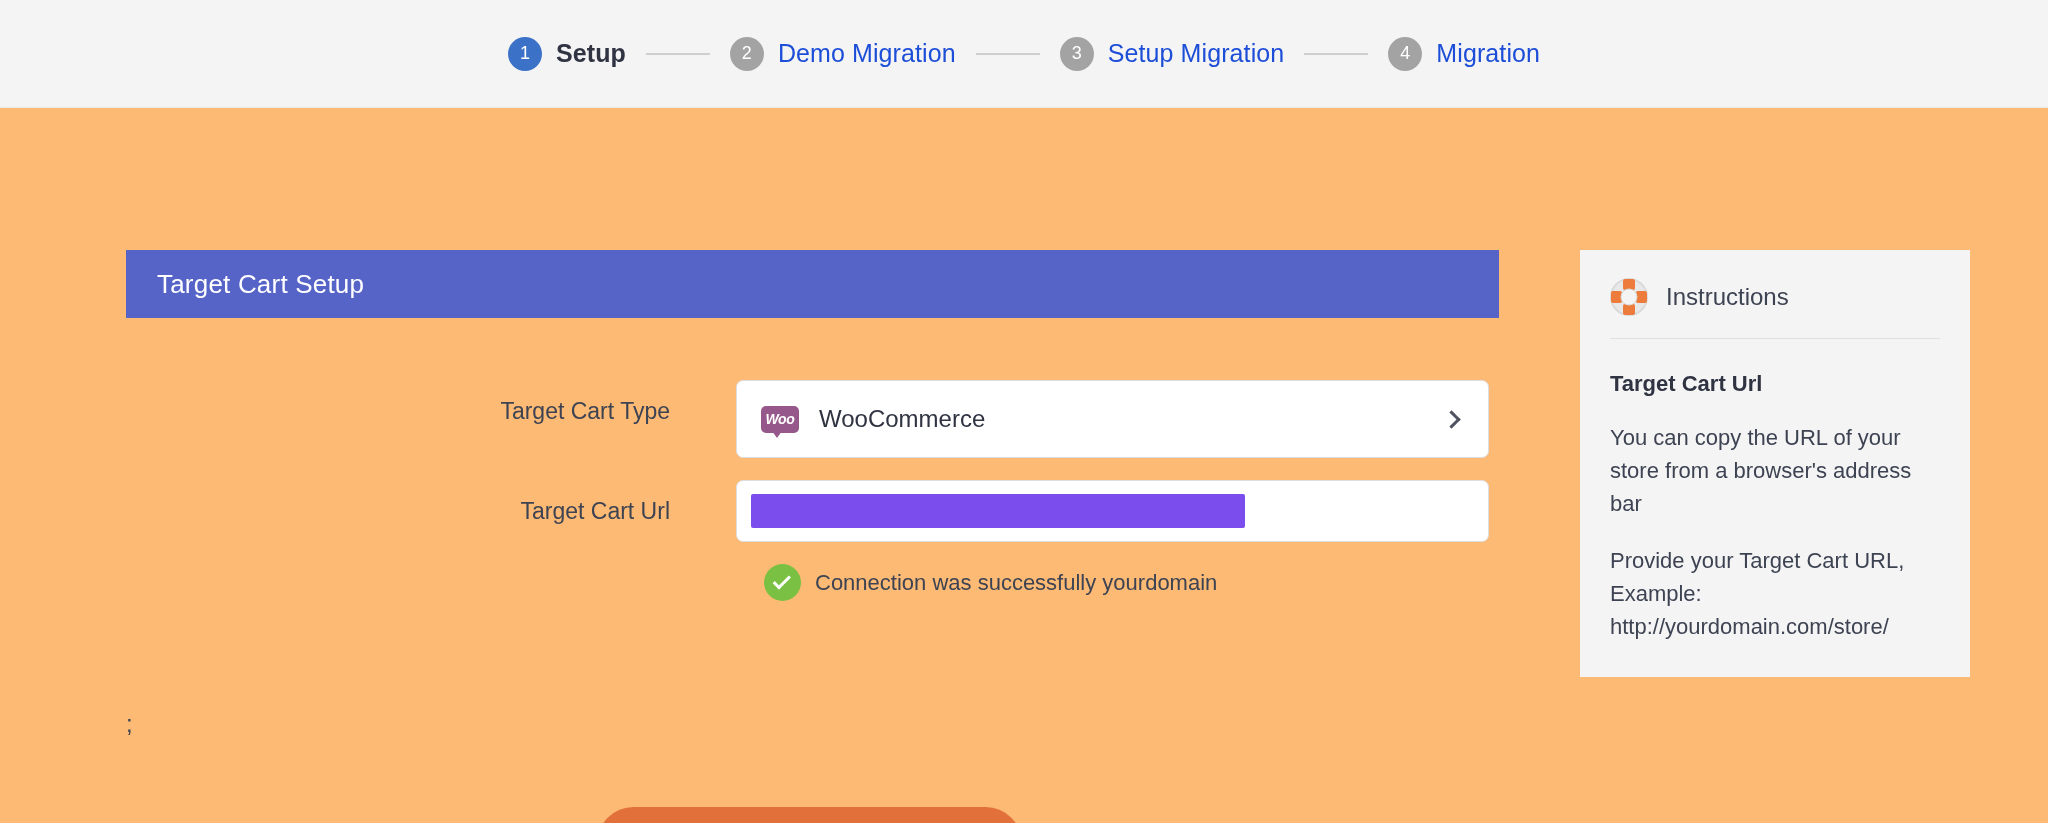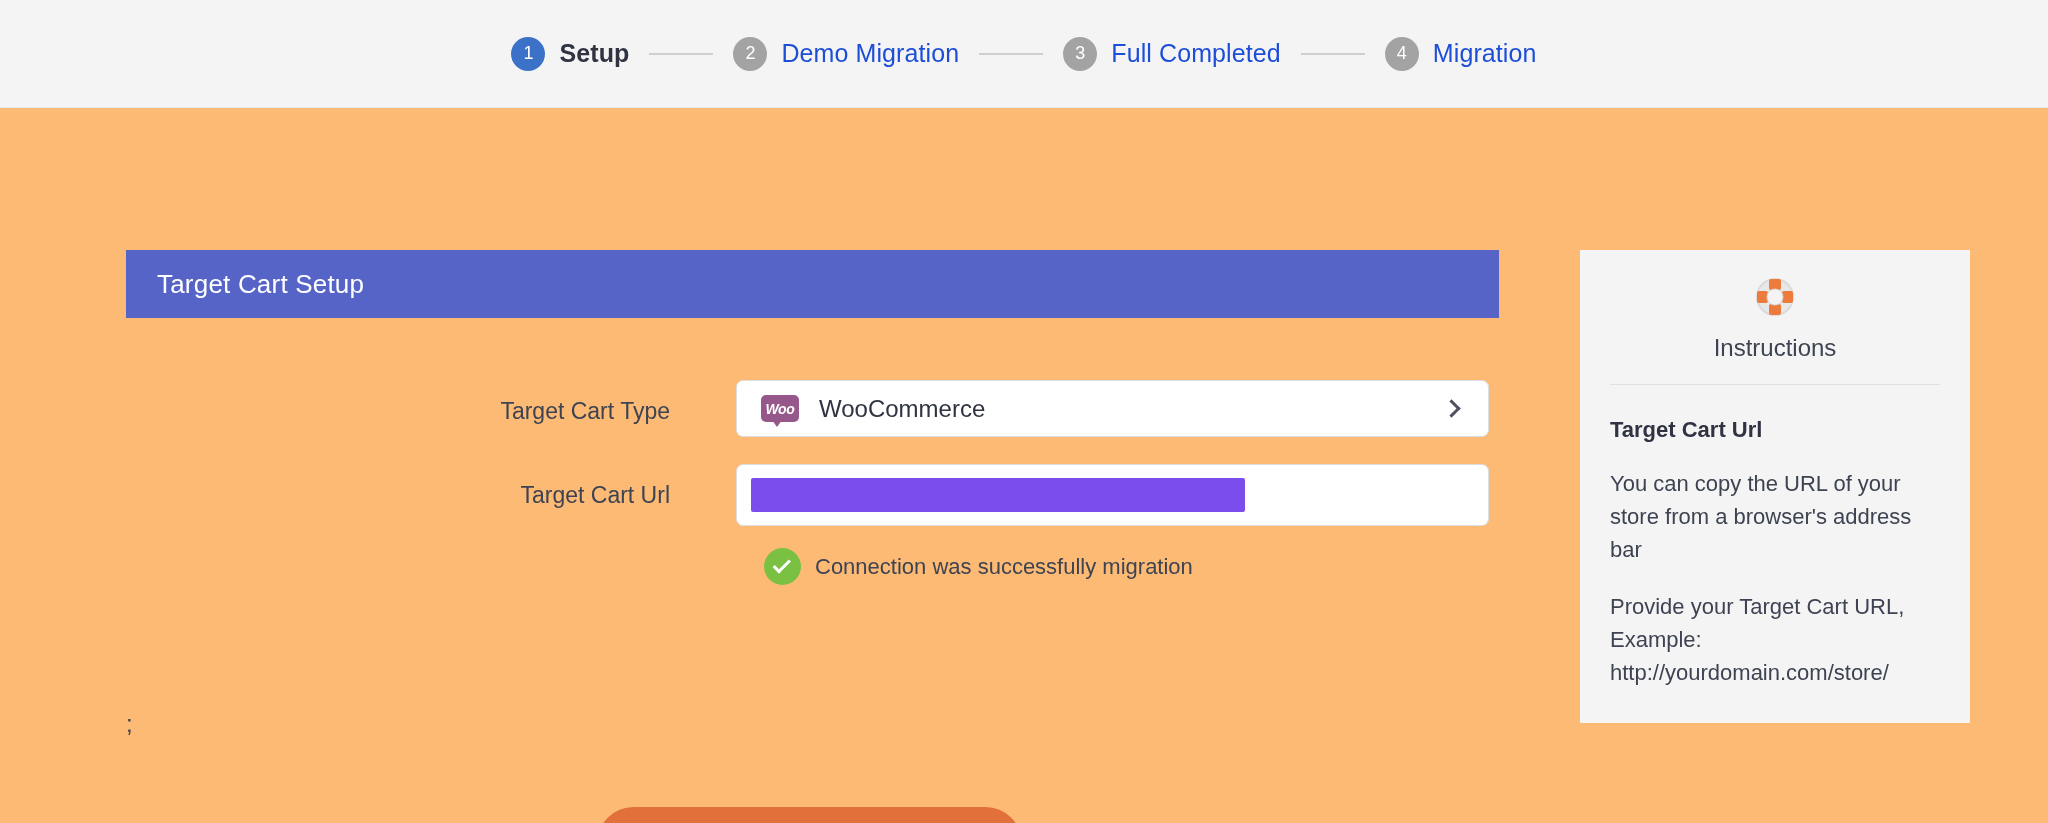--- a/index.html
+++ b/index.html
@@ -124,21 +124,21 @@
   }
   .checkbox-desc {
     margin-top: 14px;
     font-size: 22px;
     color: #4a5060;
     line-height: 1.47;
     max-width: 745px;
   }
 
   .select-box {
-    height: 57px;
+    height: 78px;
     border: 1.5px solid #dcdde1;
     border-radius: 7px;
     background: #ffffff;
     display: flex;
     align-items: center;
     padding: 0 22px 0 24px;
     gap: 20px;
   }
   .woo-logo {
     position: relative;
@@ -249,21 +249,20 @@
     width: 390px;
     background: #f4f4f4;
     padding: 28px 30px 34px 30px;
   }
   .instructions-head {
     display: flex;
     align-items: center;
     gap: 18px;
     padding-bottom: 22px;
     border-bottom: 1px solid #e0e0e0;
-    flex-direction: column;
   }
   .lifering {
     position: relative;
     width: 38px; height: 38px;
     border-radius: 50%;
     background: #e8e8e8;
     border: 2px solid #dadada;
     flex: 0 0 auto;
   }
   .lifering::before {
@@ -319,21 +318,21 @@
 
     <div class="step">
       <div class="step-circle inactive">2</div>
       <div class="step-label inactive">Demo Migration</div>
     </div>
 
     <div class="step-connector"></div>
 
     <div class="step">
       <div class="step-circle inactive">3</div>
-      <div class="step-label inactive">Full Completed</div>
+      <div class="step-label inactive">Setup Migration</div>
     </div>
 
     <div class="step-connector"></div>
 
     <div class="step">
       <div class="step-circle inactive">4</div>
       <div class="step-label inactive">Migration</div>
     </div>
 
   </div>
@@ -369,21 +368,21 @@
           <div class="text-input">
             <div class="redaction"></div>
           </div>
         </div>
       </div>
 
       <div class="status-row">
         <div class="check-circle">
           <div class="check-mark"></div>
         </div>
-        <div class="status-text">Connection was successfully migration</div>
+        <div class="status-text">Connection was successfully yourdomain</div>
       </div>
 
     </div>
   </div>
 
   <div class="stray-char">;</div>
 
   <button class="next-button">Next: Configure your Migration</button>
 
   <div class="instructions">

